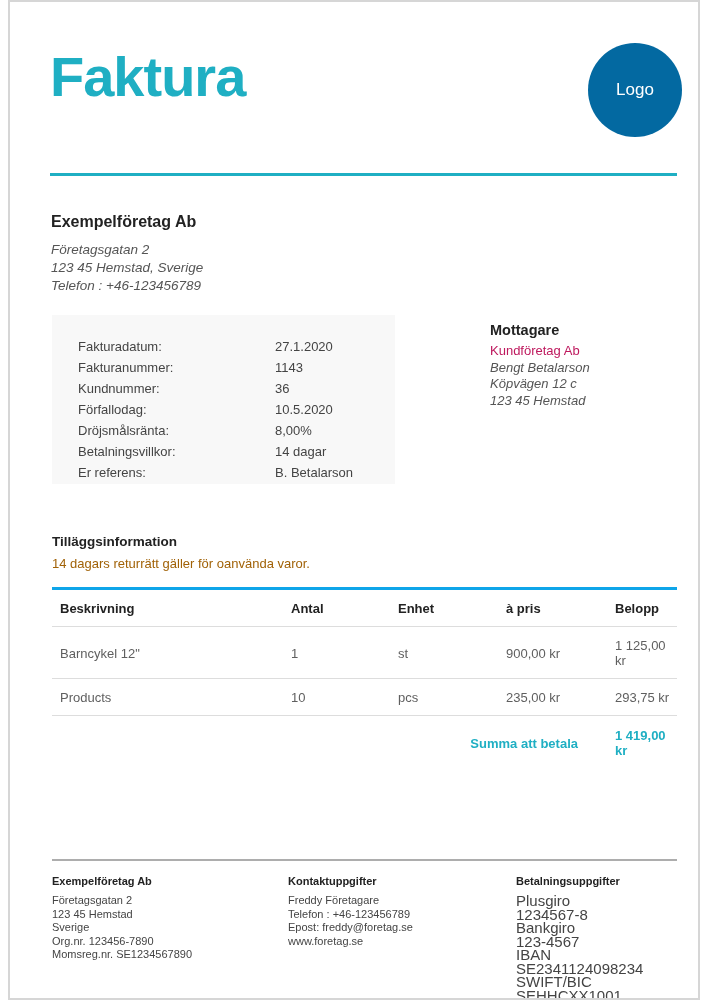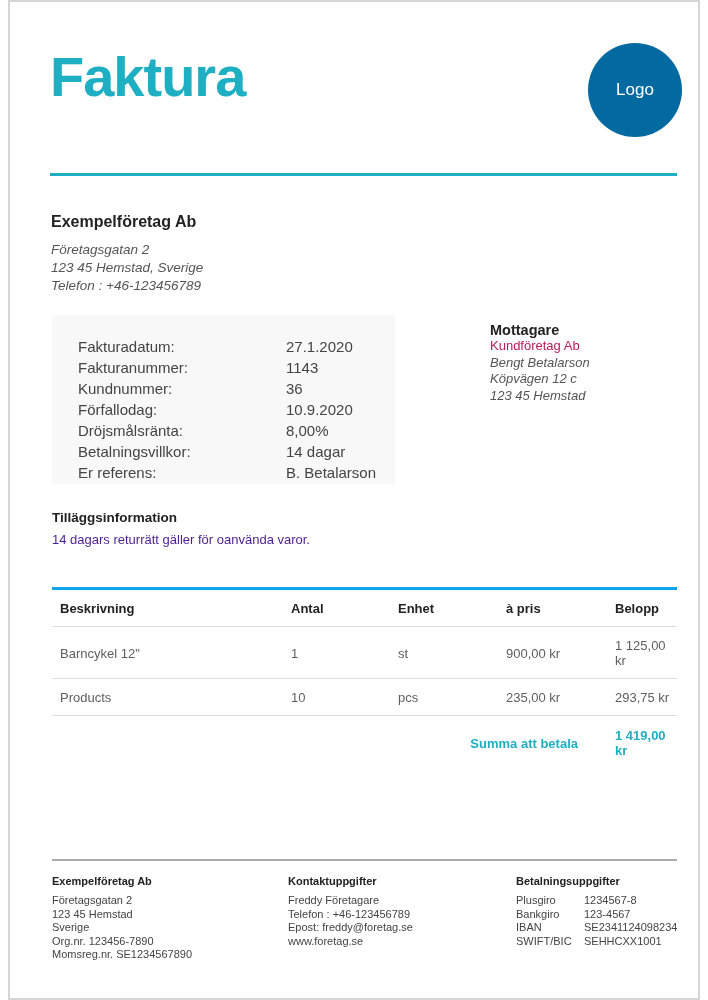--- a/index.html
+++ b/index.html
@@ -26,32 +26,32 @@
   }
   
   .sender { position:absolute; left:41px; top:211px; }
   .sender-name { font-size:16px; font-weight:700; color:#222; margin-bottom:10px; }
   .sender-line { font-size:13.5px; font-style:italic; color:#555; line-height:18px; }
   
   .infobox {
     position:absolute; left:42px; top:313px; width:343px; height:169px;
     background:#f8f8f8; padding:21px 0 0 26px;
   }
-  .info-row { display:flex; font-size:15px; color:#444; line-height:21px;gap:11px; }
+  .info-row { display:flex; font-size:13px; color:#444; line-height:21px; }
   .info-label { width:197px; }
   .info-value { flex:1; }
   
   .recipient { position:absolute; left:480px; top:320px; }
-  .recipient-heading { font-size:14.5px; font-weight:700; color:#222; }
+  .recipient-heading { font-size:14.5px; font-weight:700; color:#222; margin-bottom:5px; }
   .recipient-company { font-size:13px; color:#be185d; line-height:16.5px; }
   .recipient-line { font-size:13px; font-style:italic; color:#555; line-height:16.5px; }
   
-  .addinfo { position:absolute; left:42px; top:508px; }
+  .addinfo { position:absolute; left:42px; top:532px; }
   .addinfo-heading { font-size:13.5px; font-weight:700; color:#222; margin-bottom:7px; }
-  .addinfo-text { font-size:13px; color:#4c1d95; }
+  .addinfo-text { font-size:13px; color:#a16207; }
   
   .items { position:absolute; left:42px; top:585px; width:625px; border-collapse:collapse; }
   .items thead td {
     border-top:3px solid #0ea5e9; border-bottom:1px solid #dddddd;
     font-size:13px; font-weight:700; color:#222; padding:11px 0 10px 0;
   }
   .items td.c1 { width:239px; padding-left:8px; }
   .items td.c2 { width:107px; }
   .items td.c3 { width:108px; }
   .items td.c4 { width:109px; }
@@ -68,21 +68,21 @@
   .footer {
     position:absolute; left:42px; top:857px; width:625px;
     border-top:2px solid #adadad;
   }
   .footer-col { position:absolute; top:14px; }
   .footer-col1 { left:0; }
   .footer-col2 { left:236px; }
   .footer-col3 { left:464px; }
   .footer-heading { font-size:11px; font-weight:700; color:#222; margin-bottom:7px; }
   .footer-line { font-size:11px; color:#444; line-height:13.5px; }
-  .pay-row { display:flex; font-size:11px; color:#444; line-height:13.5px; }
+  .pay-row { display:flex; font-size:15px; color:#444; line-height:13.5px;flex-direction:column; }
   .pay-label { width:68px; }
 </style>
 </head>
 <body>
 
 <div class="page">
 
   <div class="title">Faktura</div>
   <div class="logo">
     <span>Logo</span>
@@ -104,21 +104,21 @@
     <div class="info-row">
       <span class="info-label">Fakturanummer:</span>
       <span class="info-value">1143</span>
     </div>
     <div class="info-row">
       <span class="info-label">Kundnummer:</span>
       <span class="info-value">36</span>
     </div>
     <div class="info-row">
       <span class="info-label">Förfallodag:</span>
-      <span class="info-value">10.9.2020</span>
+      <span class="info-value">10.5.2020</span>
     </div>
     <div class="info-row">
       <span class="info-label">Dröjsmålsränta:</span>
       <span class="info-value">8,00%</span>
     </div>
     <div class="info-row">
       <span class="info-label">Betalningsvillkor:</span>
       <span class="info-value">14 dagar</span>
     </div>
     <div class="info-row">

